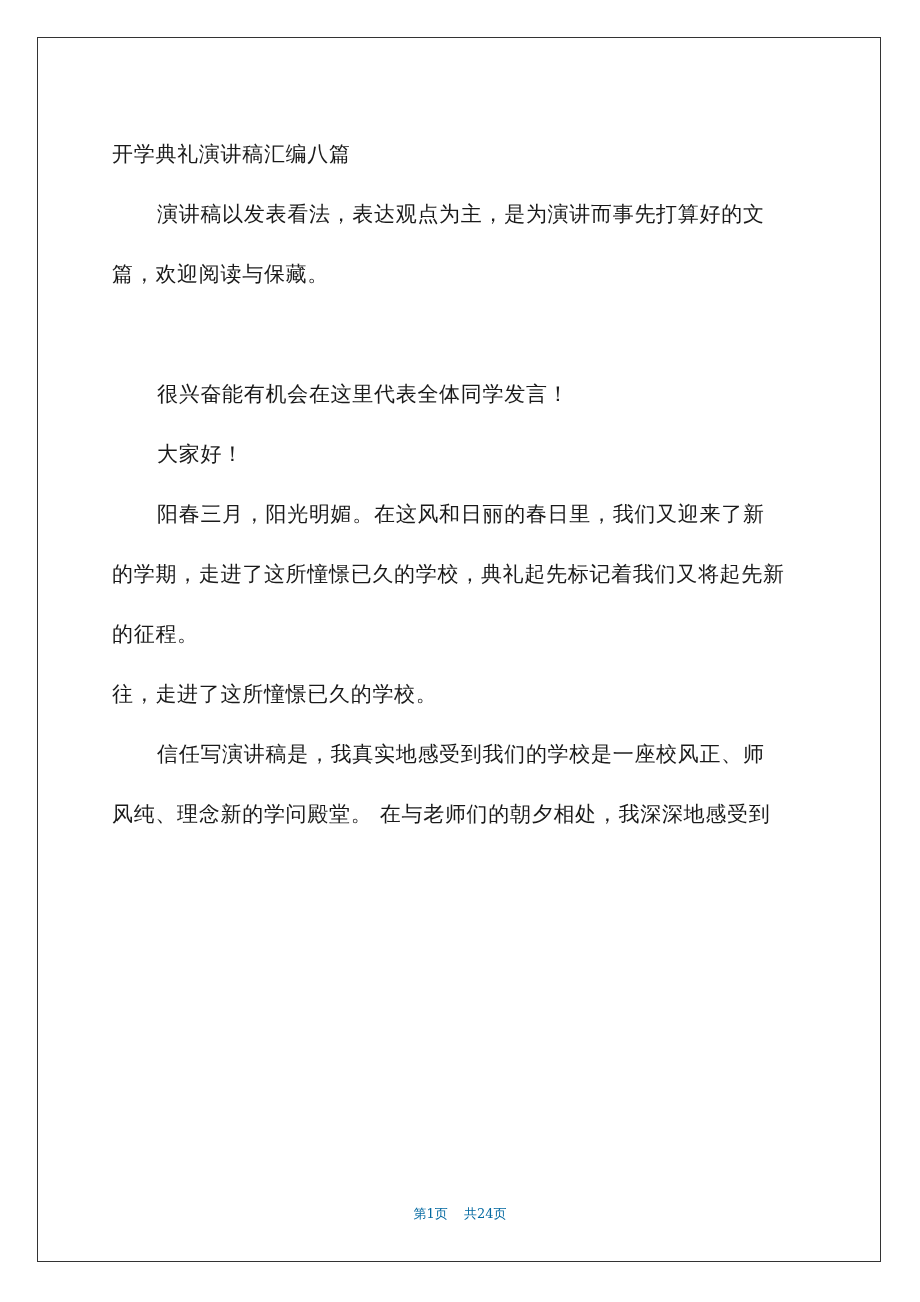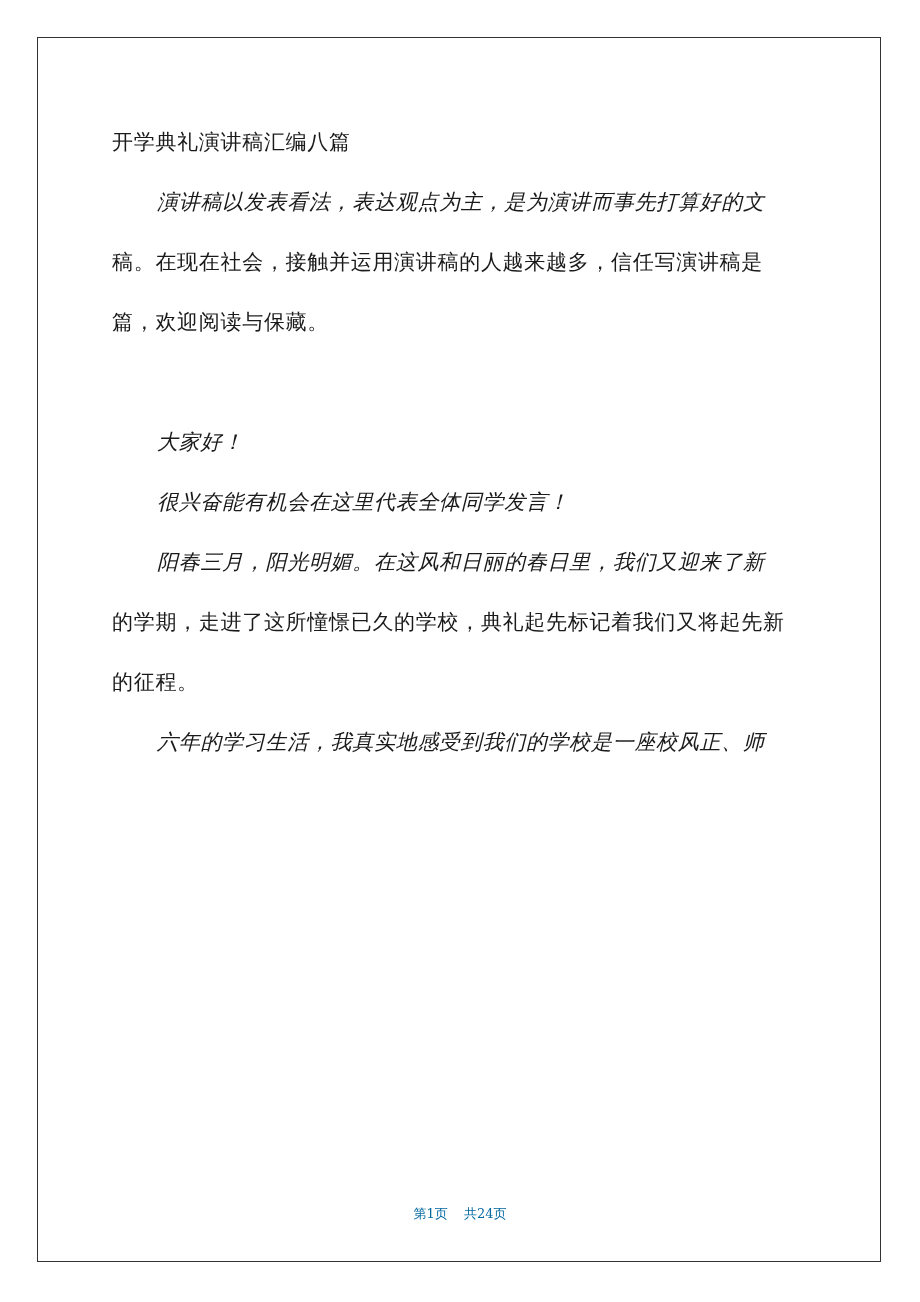--- a/index.html
+++ b/index.html
@@ -1,44 +1,45 @@
 <!DOCTYPE html>
 <html><head>
 <meta charset="utf-8">
 <style>
   html, body { margin: 0; padding: 0; background: #ffffff; }
   body { width: 920px; height: 1302px; position: relative; overflow: hidden;
          font-family: "DejaVu Serif", "Liberation Serif", serif; color: #1a1a1a; }
   .page-frame { position: absolute; left: 37px; top: 37px; width: 844px; height: 1225px;
                 border: 1.5px solid #333333; box-sizing: border-box; }
-  .content { position: absolute; left: 112px; top: 112px; width: 700px; }
+  .content { position: absolute; left: 112px; top: 124px; width: 700px; }
   .line { font-size: 21px; line-height: 60px; height: 60px; white-space: nowrap;
           letter-spacing: 0.7px; }
   .title { height: 60px; }
-  .indent { padding-left: 45px; font-style: italic; }
+  .indent { padding-left: 45px; }
   .gap { height: 60px; }
   .footer { position: absolute; top: 1205px; left: 0; width: 920px; text-align: center;
             font-size: 13px; color: #0369a1; }
   .footer span { margin: 0 6px; }
 </style>
 </head>
 <body>
 
 <div class="page-frame"></div>
 
 <div class="content">
   <div class="line title">开学典礼演讲稿汇编八篇</div>
   <div class="line indent">演讲稿以发表看法，表达观点为主，是为演讲而事先打算好的文</div>
-  <div class="line">稿。在现在社会，接触并运用演讲稿的人越来越多，信任写演讲稿是</div>
   <div class="line">篇，欢迎阅读与保藏。</div>
   <div class="gap"></div>
+  <div class="line indent">很兴奋能有机会在这里代表全体同学发言！</div>
   <div class="line indent">大家好！</div>
-  <div class="line indent">很兴奋能有机会在这里代表全体同学发言！</div>
   <div class="line indent">阳春三月，阳光明媚。在这风和日丽的春日里，我们又迎来了新</div>
   <div class="line">的学期，走进了这所憧憬已久的学校，典礼起先标记着我们又将起先新</div>
   <div class="line">的征程。</div>
-  <div class="line indent">六年的学习生活，我真实地感受到我们的学校是一座校风正、师</div>
+  <div class="line">往，走进了这所憧憬已久的学校。</div>
+  <div class="line indent">信任写演讲稿是，我真实地感受到我们的学校是一座校风正、师</div>
+  <div class="line">风纯、理念新的学问殿堂。 在与老师们的朝夕相处，我深深地感受到</div>
 </div>
 
 <div class="footer">
   <span>第1页</span>
   <span>共24页</span>
 </div>
 
 </body></html>

